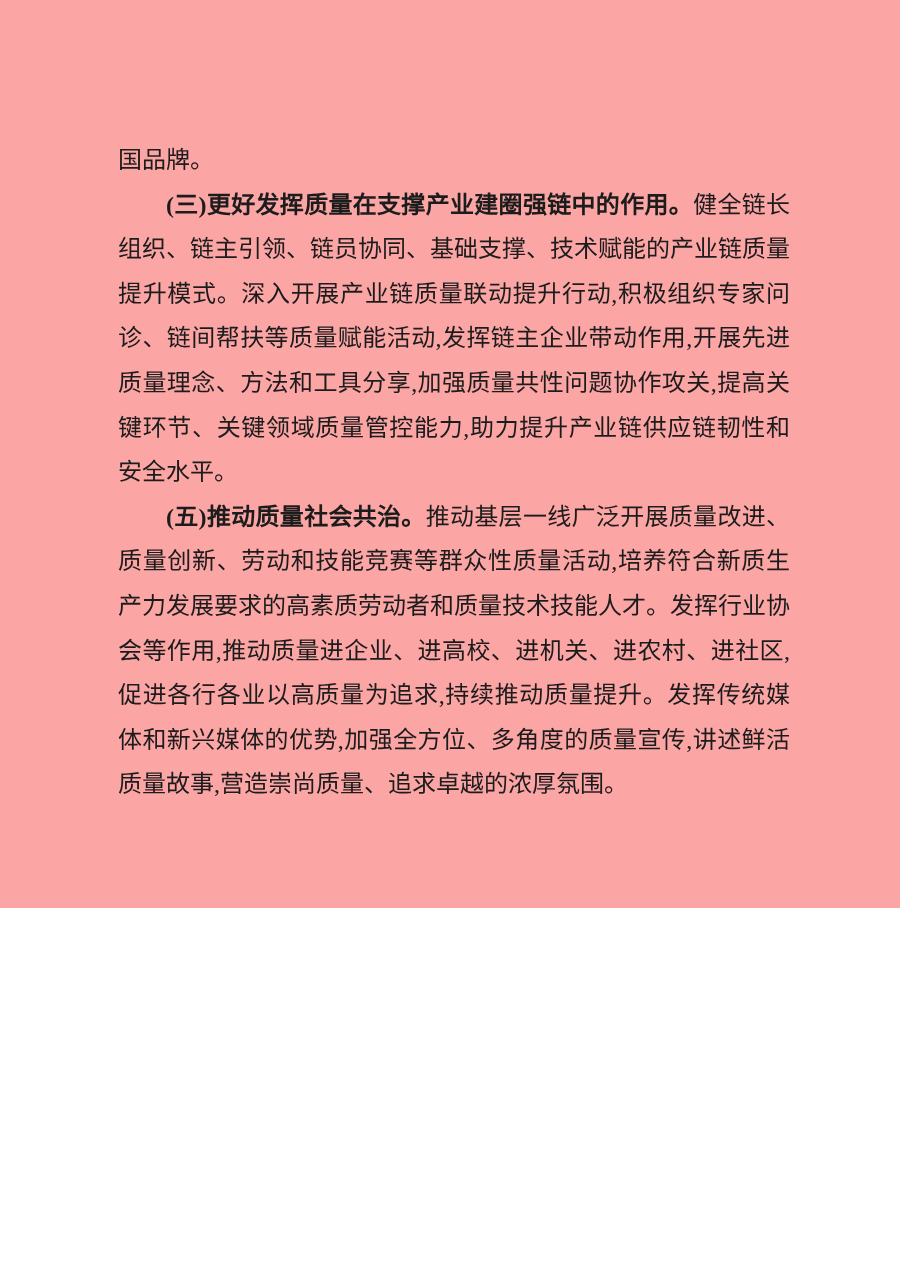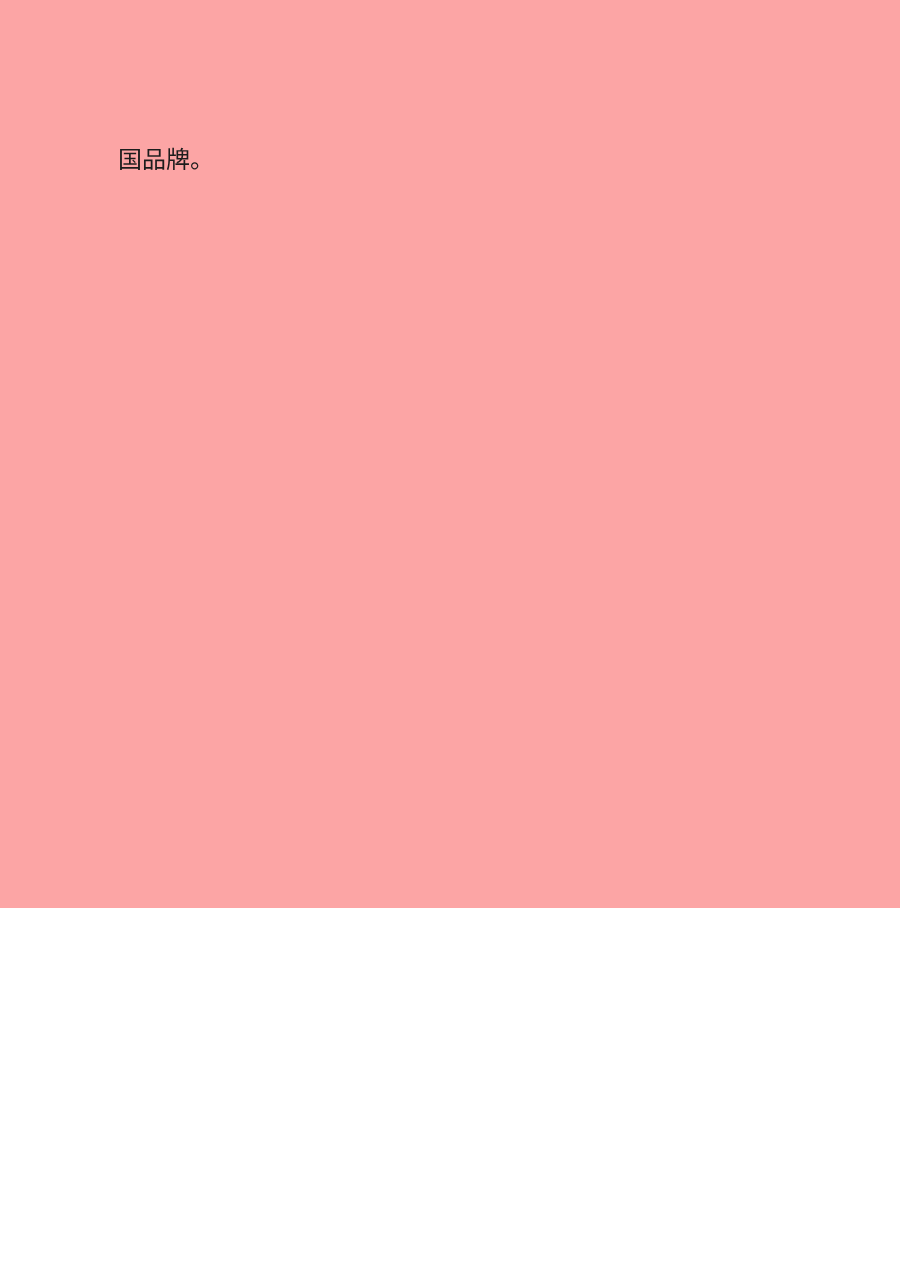--- a/index.html
+++ b/index.html
@@ -50,19 +50,21 @@
   }
 </style>
 </head>
 <body>
 
 <div class="page">
   <div class="content">
 
     <p class="para no-indent"><span>国品牌。</span></p>
 
+    <p class="para"><span class="lead">(三)更好发挥质量在支撑产业建圈强链中的作用。</span><span>健全链长组织、链主引领、链员协同、基础支撑、技术赋能的产业链质量提升模式。深入开展产业链质量联动提升行动,积极组织专家问诊、链间帮扶等质量赋能活动,发挥链主企业带动作用,开展先进质量理念、方法和工具分享,加强质量共性问题协作攻关,提高关键环节、关键领域质量管控能力,助力提升产业链供应链韧性和安全水平。</span></p>
 
 
+    <p class="para"><span class="lead">(五)推动质量社会共治。</span><span>推动基层一线广泛开展质量改进、质量创新、劳动和技能竞赛等群众性质量活动,培养符合新质生产力发展要求的高素质劳动者和质量技术技能人才。发挥行业协会等作用,推动质量进企业、进高校、进机关、进农村、进社区,促进各行各业以高质量为追求,持续推动质量提升。发挥传统媒体和新兴媒体的优势,加强全方位、多角度的质量宣传,讲述鲜活质量故事,营造崇尚质量、追求卓越的浓厚氛围。</span></p>
 
   </div>
 
   <div class="page-number">— 3 —</div>
 </div>
 
 </body></html>

